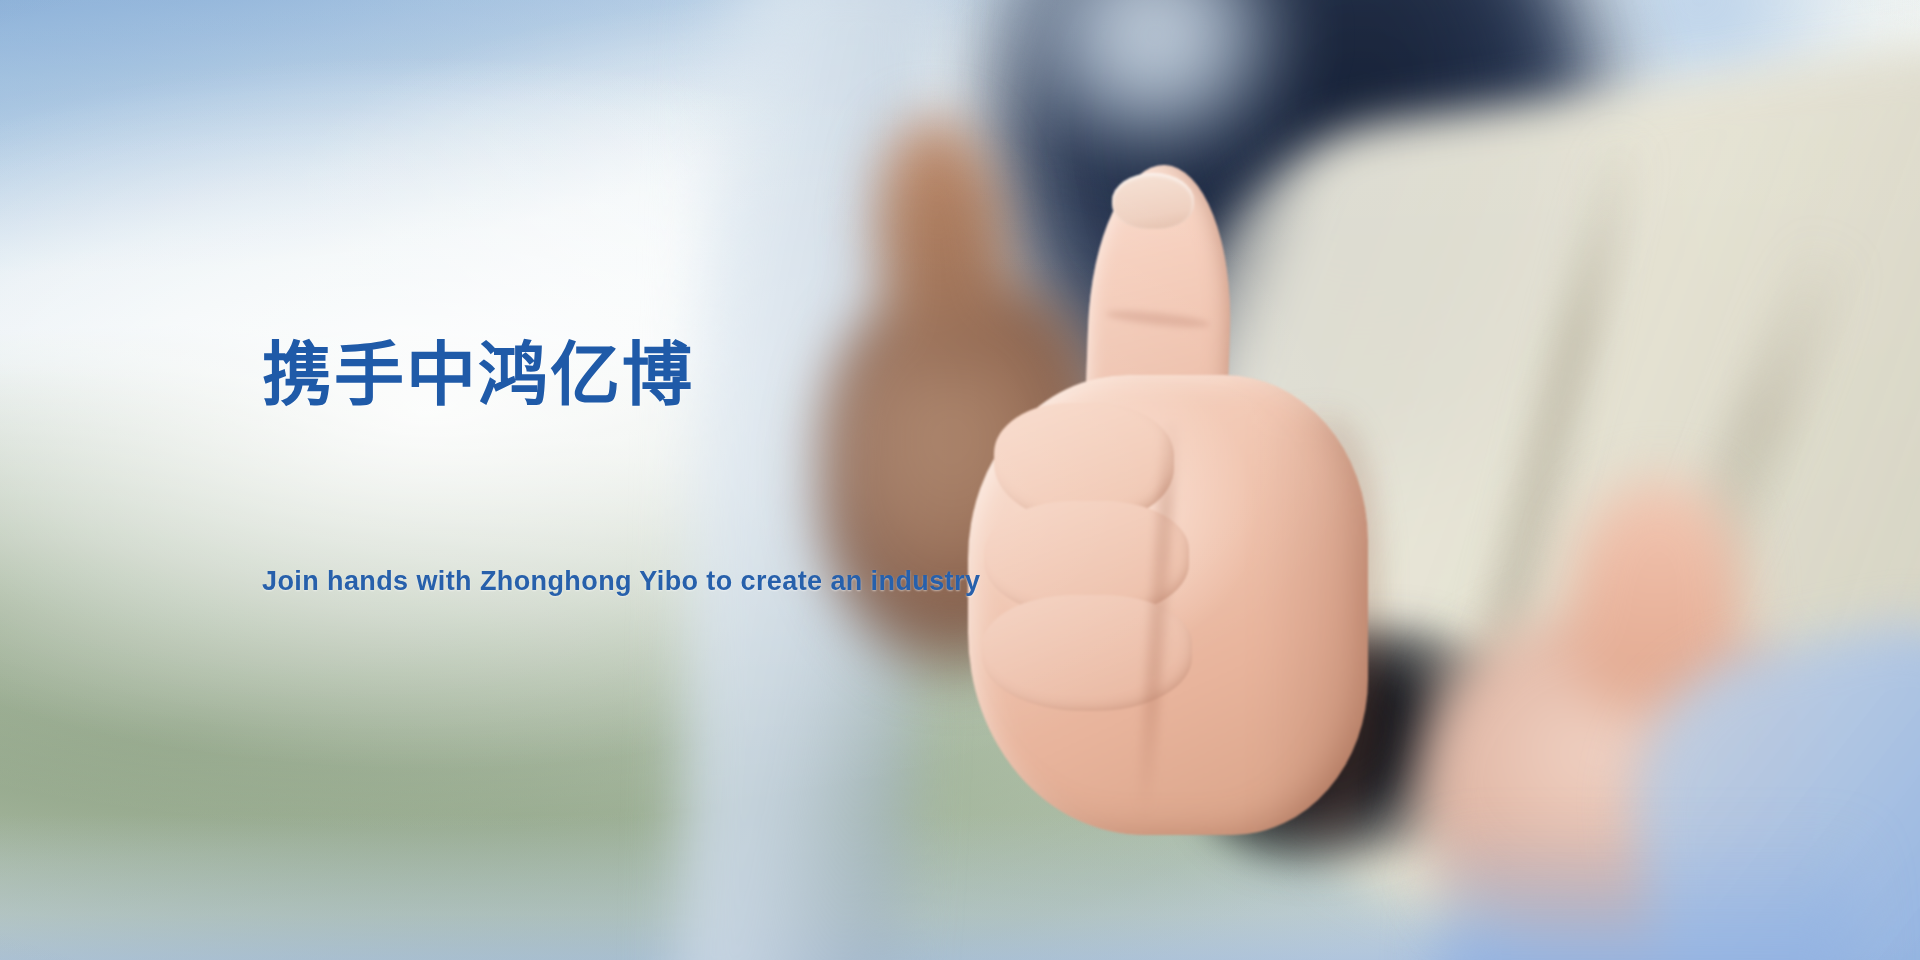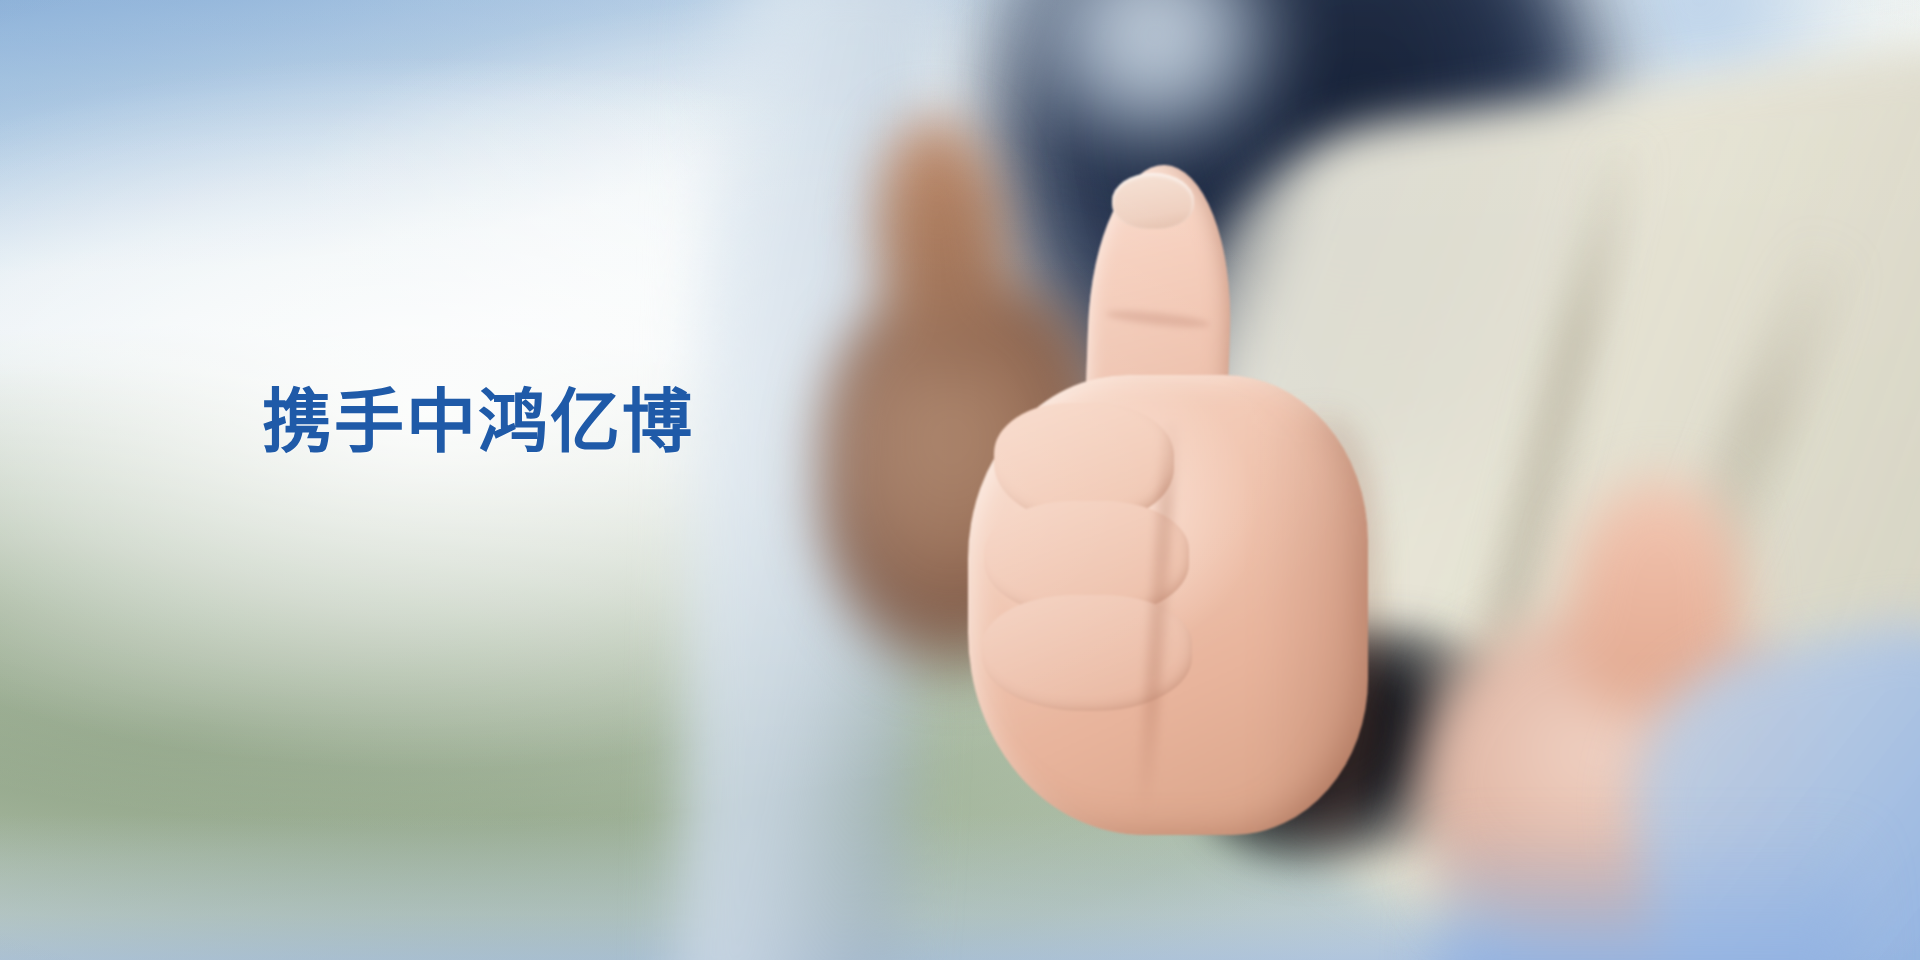--- a/index.html
+++ b/index.html
@@ -294,21 +294,21 @@
     margin:0;
     font-family:"DejaVu Sans","Liberation Sans",sans-serif;
     font-weight:700;
     font-size:70px;
     line-height:1;
     letter-spacing:2px;
     color:#1f5aa8;
     white-space:nowrap;
     text-shadow:0 1px 2px rgba(255,255,255,.55);
   }
-  .headline-1{ left:262px; top:340px;margin-top:47px; }
+  .headline-1{ left:262px; top:340px; }
   .headline-2{ left:345px; top:422px; }
 
   .subline{
     position:absolute;
     left:262px; top:566px;
     margin:0;
     font-family:"Liberation Sans","DejaVu Sans",sans-serif;
     font-weight:600;
     font-size:27px;
     letter-spacing:.4px;
@@ -366,15 +366,16 @@
       <div class="crease"></div>
       <div class="edge-shade"></div>
     </div>
 
     <div class="haze"></div>
     <div class="vignette"></div>
   </div>
 
   <div class="slogan">
     <p class="headline-1">携手中鸿亿博</p>
+    <p class="subline">Join hands with Zhonghong Yibo to create an industry</p>
   </div>
 
 </div>
 
 </body></html>

